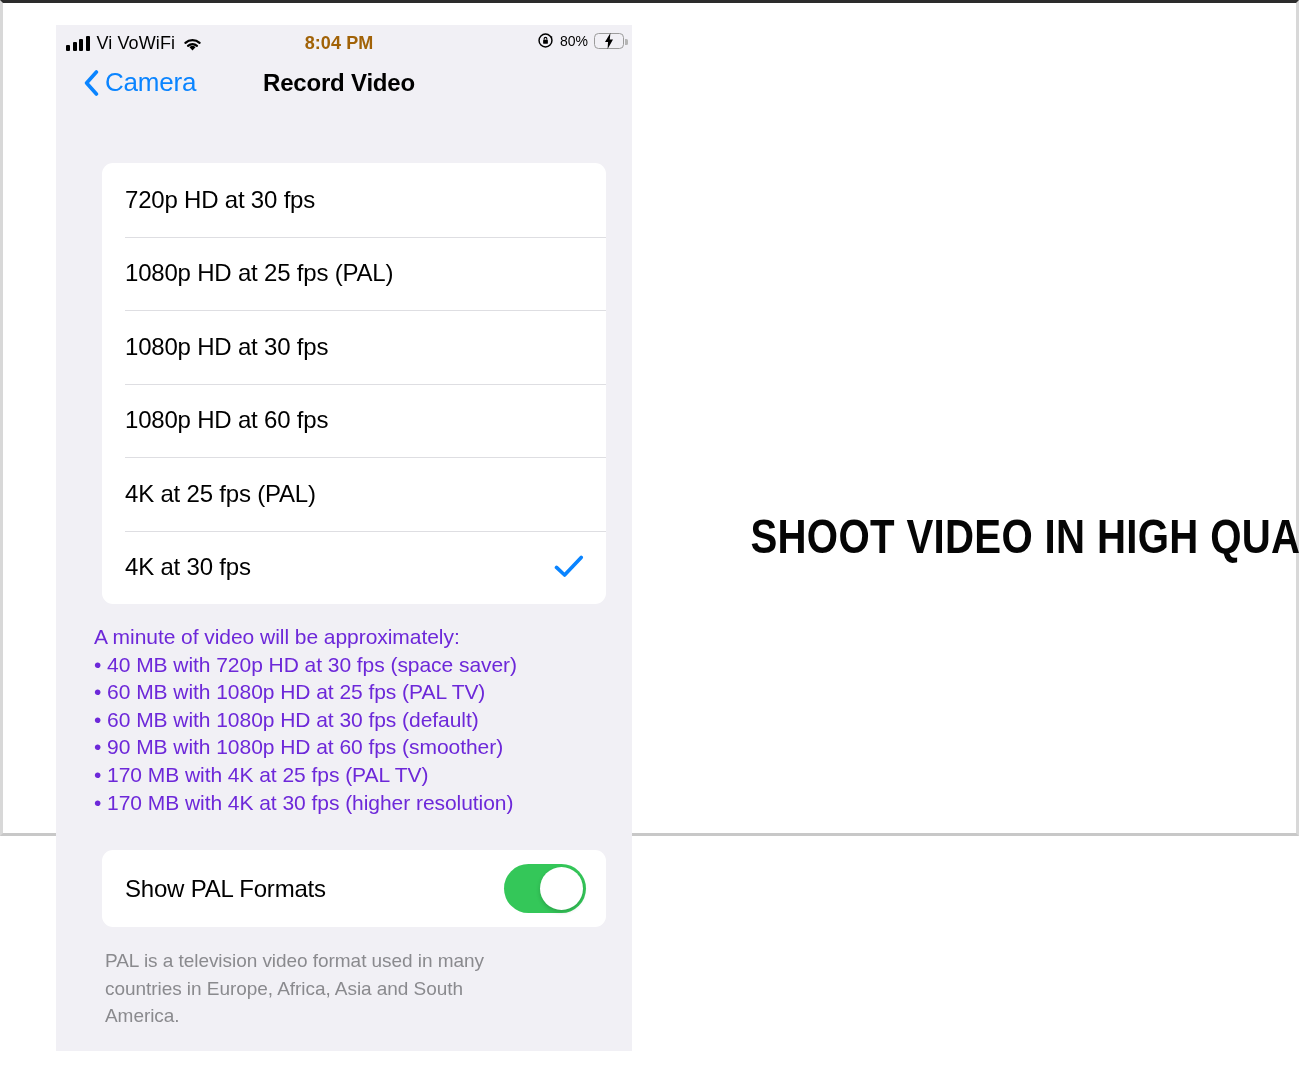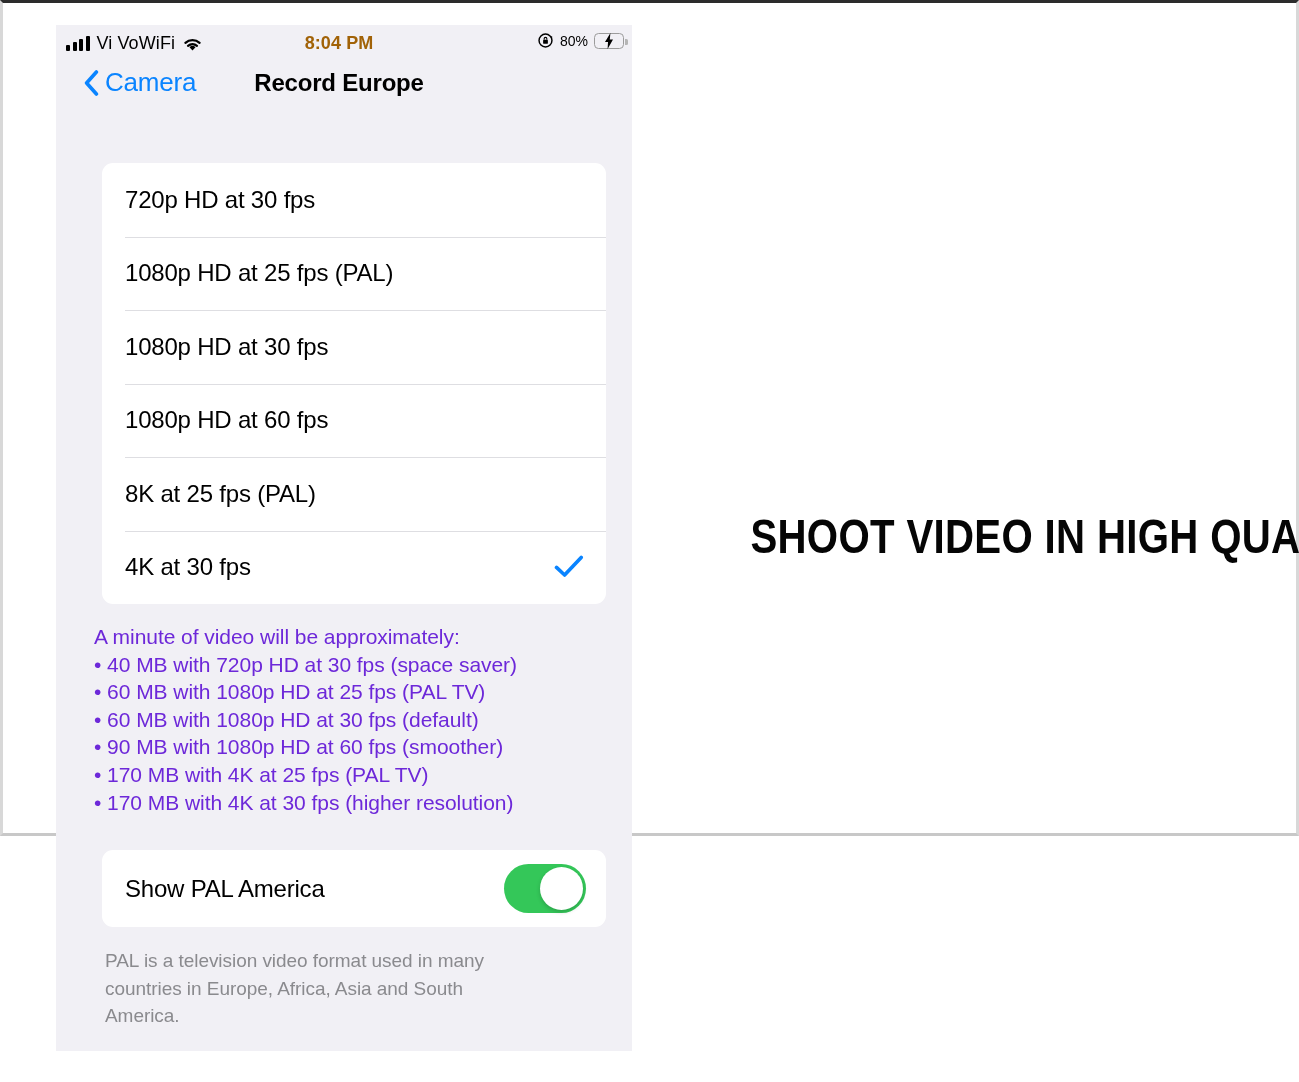--- a/index.html
+++ b/index.html
@@ -302,21 +302,21 @@
     <div class="nav-bar">
       <div class="nav-back">
         <span>
           <svg class="chevron-left" viewBox="0 0 15 26">
             <path d="M12.4 2 2.6 13l9.8 11" fill="none" stroke="#0a84ff" stroke-width="3.6" stroke-linecap="round" stroke-linejoin="round"></path>
           </svg>
         </span>
         <span class="nav-back-label">Camera</span>
       </div>
       <div class="nav-title">
-        <span class="nav-title-shift">Record Europe</span>
+        <span class="nav-title-shift">Record Video</span>
       </div>
     </div>
 
     <div class="content">
 
       <div class="card first-card">
 
         <div class="row">
           <span class="row-label">720p HD at 30 fps</span>
         </div>
@@ -327,21 +327,21 @@
 
         <div class="row">
           <span class="row-label">1080p HD at 30 fps</span>
         </div>
 
         <div class="row">
           <span class="row-label">1080p HD at 60 fps</span>
         </div>
 
         <div class="row">
-          <span class="row-label">8K at 25 fps (PAL)</span>
+          <span class="row-label">4K at 25 fps (PAL)</span>
         </div>
 
         <div class="row">
           <span class="row-label">4K at 30 fps</span>
           <span>
             <svg class="check-icon" viewBox="0 0 30 26">
               <path d="M2.5 13.4 10.6 21 27.2 3.4" fill="none" stroke="#0a84ff" stroke-width="3.6" stroke-linecap="round" stroke-linejoin="round"></path>
             </svg>
           </span>
         </div>
@@ -350,21 +350,21 @@
       <div class="footer-text">A minute of video will be approximately:
 • 40 MB with 720p HD at 30 fps (space saver)
 • 60 MB with 1080p HD at 25 fps (PAL TV)
 • 60 MB with 1080p HD at 30 fps (default)
 • 90 MB with 1080p HD at 60 fps (smoother)
 • 170 MB with 4K at 25 fps (PAL TV)
 • 170 MB with 4K at 30 fps (higher resolution)</div>
 
       <div class="card toggle-card">
         <div class="toggle-row">
-          <span class="row-label">Show PAL America</span>
+          <span class="row-label">Show PAL Formats</span>
           <span class="toggle">
             <span class="toggle-knob"></span>
           </span>
         </div>
       </div>
 
       <div class="footer-text-2">PAL is a television video format used in many countries in Europe, Africa, Asia and South America.</div>
 
     </div>
   </div>

